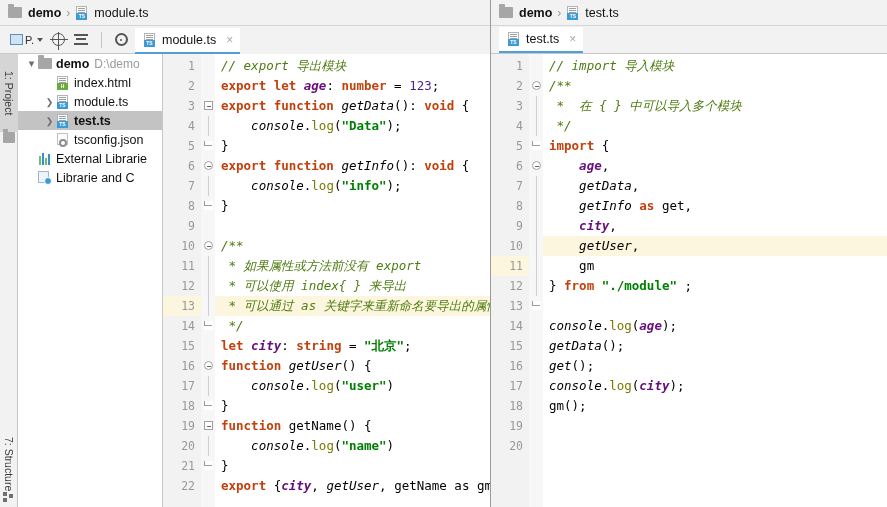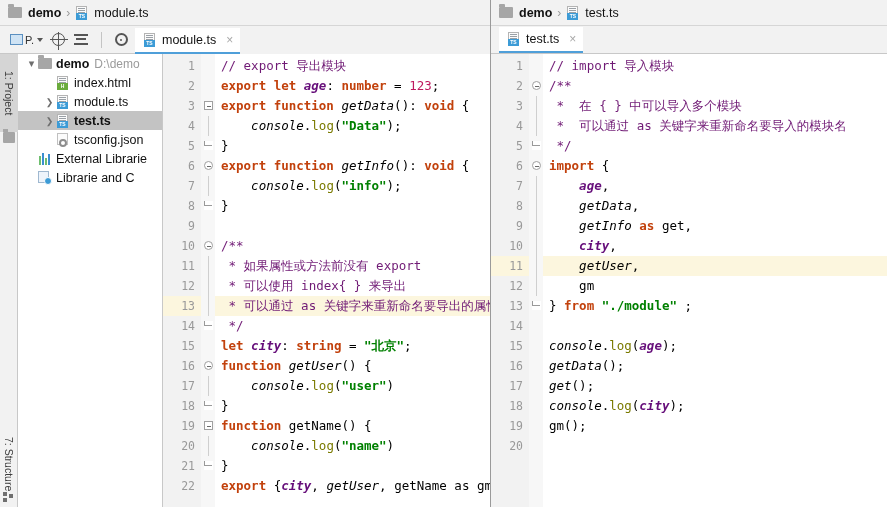--- a/index.html
+++ b/index.html
@@ -174,25 +174,25 @@
   .fold .bar{position:absolute;left:7px;top:0;width:1px;height:20px;background:#cfcfcf;}
 
   .code {
     flex:1; position:relative; padding-top:2px;
     font-family:"DejaVu Sans Mono", monospace; font-size:12.5px;
     overflow:hidden;
   }
   .cl { height:20px; line-height:20px; white-space:pre; padding-left:6px; }
   .cl.hl { background:#fcf6de; }
   
-  .c-com { color:#701a75; }
+  .c-com { color:#4d7c0f; font-style:italic; }
   .c-kw  { color:#c2410c; font-weight:bold; }
   .c-var { color:#660e7a; font-style:italic; font-weight:bold; }
   .c-str { color:#008000; font-weight:bold; }
-  .c-num { color:#be185d; }
+  .c-num { color:#4c1d95; }
   .c-meth{ color:#7a7a00; }
   .c-pl  { color:#000000; }
   .c-id  { color:#000000; font-style:italic; }
 </style>
 </head>
 <body>
 
 <div class="app">
 
   <div class="win win-left">
@@ -523,21 +523,20 @@
             <div class="fold"></div>
             <div class="fold"></div>
             <div class="fold"></div>
             <div class="fold"></div>
             <div class="fold"></div>
           </div>
         <div class="code">
             <div class="cl"><span class="c-com">// import 导入模块</span></div>
             <div class="cl"><span class="c-com">/**</span></div>
             <div class="cl"><span class="c-com"> *  在 { } 中可以导入多个模块</span></div>
-            <div class="cl"><span class="c-com"> *  可以通过 as 关键字来重新命名要导入的模块名</span></div>
             <div class="cl"><span class="c-com"> */</span></div>
             <div class="cl"><span class="c-kw">import</span><span class="c-pl"> {</span></div>
             <div class="cl"><span class="c-pl">    </span><span class="c-var">age</span><span class="c-pl">,</span></div>
             <div class="cl"><span class="c-pl">    </span><span class="c-id">getData</span><span class="c-pl">,</span></div>
             <div class="cl"><span class="c-pl">    </span><span class="c-id">getInfo</span><span class="c-kw"> as </span><span class="c-pl">get</span><span class="c-pl">,</span></div>
             <div class="cl"><span class="c-pl">    </span><span class="c-var">city</span><span class="c-pl">,</span></div>
             <div class="cl hl"><span class="c-pl">    </span><span class="c-id">getUser</span><span class="c-pl">,</span></div>
             <div class="cl"><span class="c-pl">    </span><span class="c-pl">gm</span></div>
             <div class="cl"><span class="c-pl">} </span><span class="c-kw">from</span><span class="c-pl"> </span><span class="c-str">"./module"</span><span class="c-pl"> ;</span></div>
             <div class="cl">&nbsp;</div>

